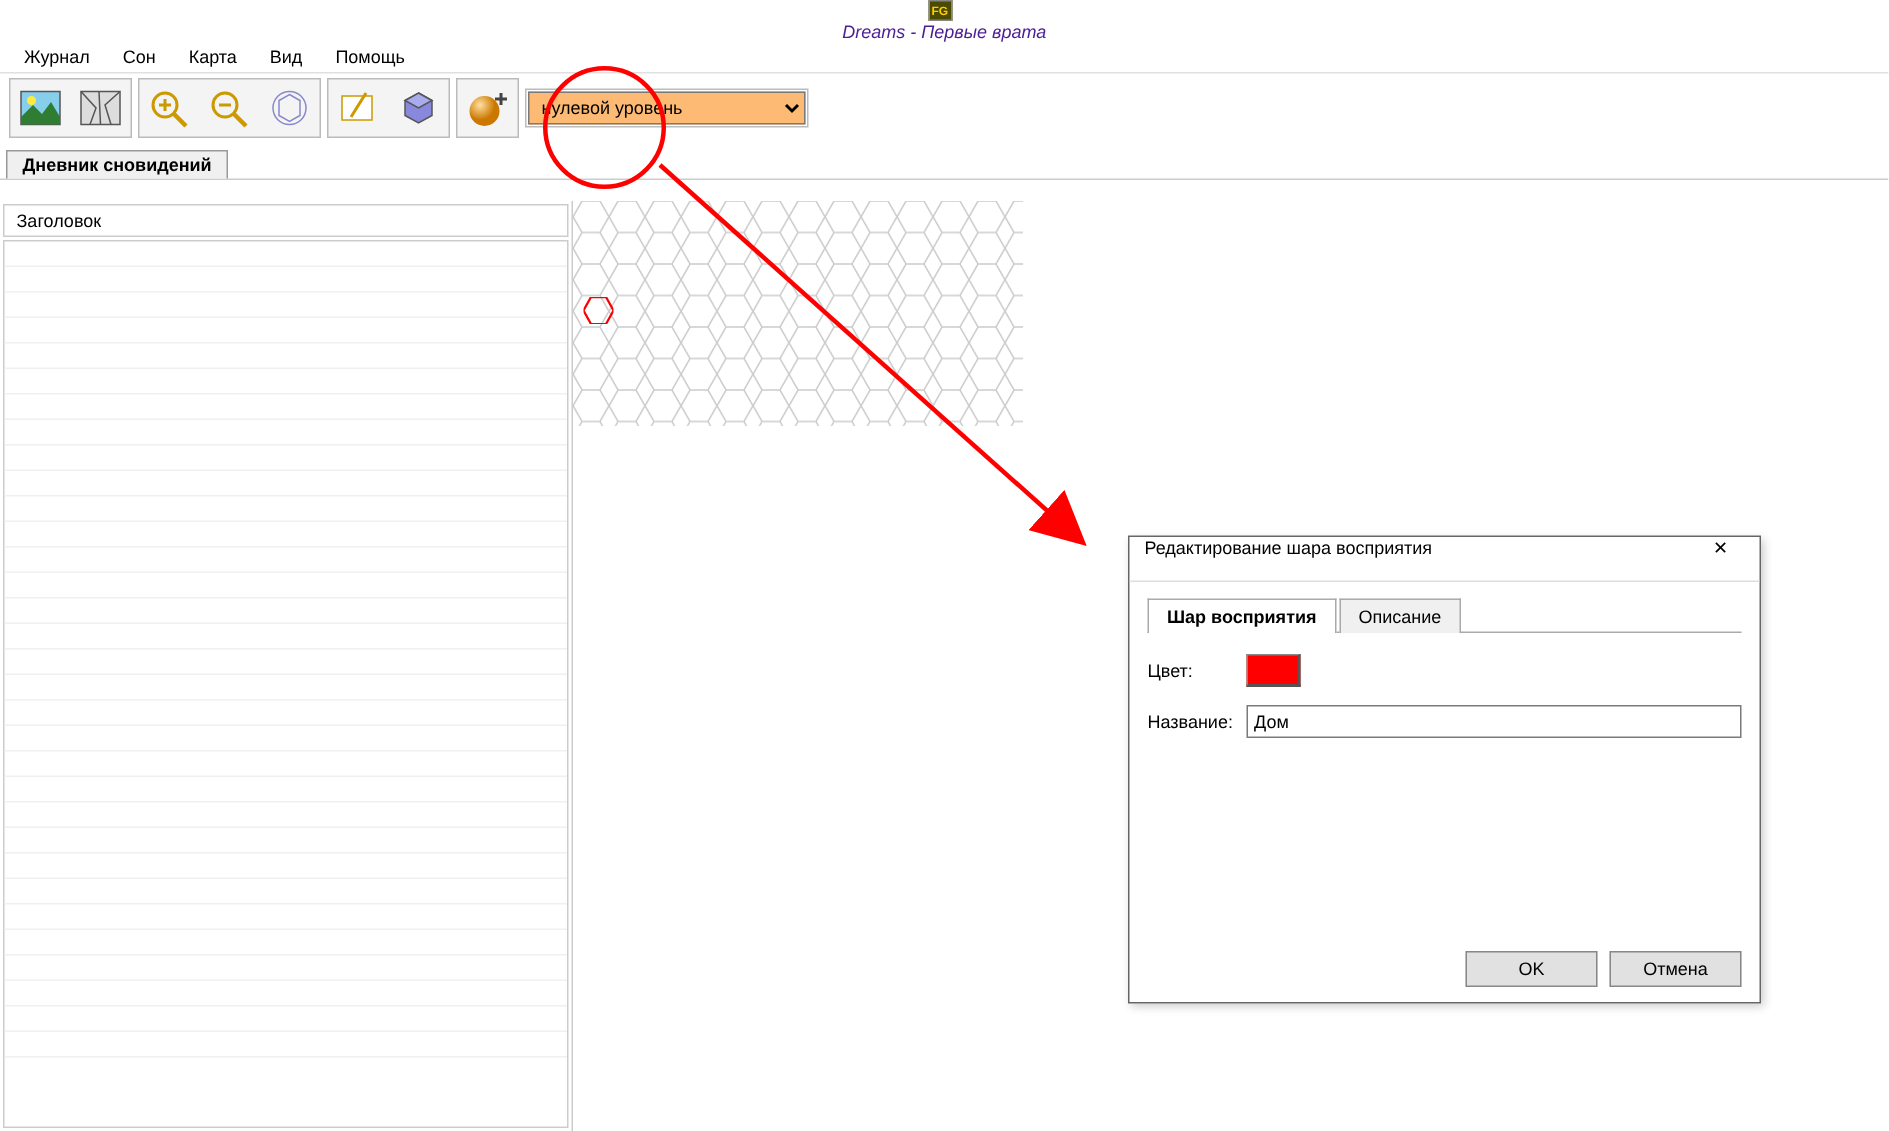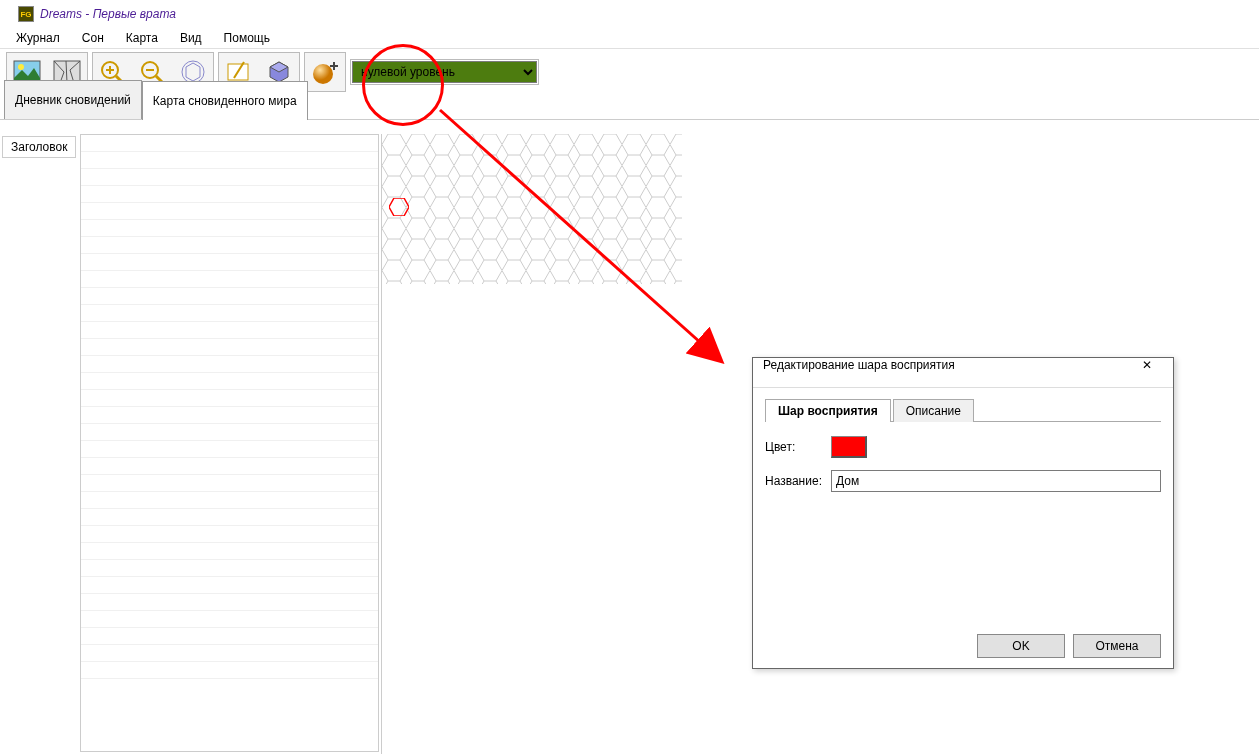--- a/index.html
+++ b/index.html
@@ -1,41 +1,41 @@
 <!DOCTYPE html>
 <html><head>
 <meta charset="utf-8">
 <style>
 * { box-sizing: border-box; margin: 0; padding: 0; font-family: "Segoe UI", Tahoma, sans-serif; font-size: 12px; }
 body { width: 1259px; height: 754px; background: #fff; position: relative; overflow: hidden; }
 
 
-.titlebar { height: 28px; display: flex; align-items: center; padding: 0 18px; background: #fff; color: #555; }
+.titlebar { height: 28px; display: flex; align-items: center; padding: 0 4px; background: #fff; color: #555; flex-direction: column; }
 .titlebar .app-icon { width: 16px; height: 16px; background: #4a4a00; border: 1px solid #888; margin-right: 6px; display: flex; align-items: center; justify-content: center; color: #ffcc00; font-size: 8px; font-weight: bold; }
 .titlebar .title-text { color: #4c1d95; font-style: italic; }
 
 
 .menubar { height: 20px; display: flex; align-items: center; padding: 2px 6px; gap: 2px; background: #fff; }
 .menubar .menu-item { padding: 2px 10px; cursor: default; }
 
 
 .toolbar-row { height: 46px; display: flex; align-items: center; padding: 3px 6px; gap: 4px; background: #fff; border-top: 1px solid #e0e0e0; }
 .tb-group { display: flex; gap: 2px; border: 1px solid #bbb; padding: 1px; background: #f4f4f4; }
 .tb-btn { width: 38px; height: 36px; border: 1px solid transparent; display: flex; align-items: center; justify-content: center; cursor: pointer; }
 .dropdown-wrap { border: 1px solid #bbb; padding: 1px; }
-.level-select { width: 185px; height: 22px; border: 1px solid #7a7a7a; background: #4d7c0f; padding: 0 4px; }
+.level-select { width: 185px; height: 22px; border: 1px solid #7a7a7a; background: #fdba74; padding: 0 4px; }
 
 
 .doctabs { height: 26px; display: flex; align-items: flex-end; padding: 0 4px; background: #fff; border-bottom: 1px solid #ccc; }
-.doctab { padding: 12px 10px; border: 1px solid #999; border-bottom: none; background: #f0f0f0; margin-right: 0; cursor: pointer; }
+.doctab { padding: 2px 10px; border: 1px solid #999; border-bottom: none; background: #f0f0f0; margin-right: 12px; cursor: pointer; font-weight: bold; }
 .doctab.active { background: #fff; position: relative; top: 1px; }
 
 
 .main { position: absolute; top: 134px; left: 0; right: 0; bottom: 0; display: flex; }
-.sidebar { width: 382px; border-right: 1px solid #ccc; background: #fff; display: flex; flex-direction: row; }
+.sidebar { width: 382px; border-right: 1px solid #ccc; background: #fff; display: flex; flex-direction: column; }
 .list-header { height: 22px; border: 1px solid #ccc; margin: 2px; padding: 2px 8px; background: #fff; display: flex; align-items: center; }
 .list-body { flex: 1; border: 1px solid #ccc; margin: 0 2px 2px 2px; background: #fff; }
 .list-row { height: 17px; border-bottom: 1px solid #f0f0f0; }
 
 .canvas { flex: 1; position: relative; background: #fff; }
 .hex-bg { position: absolute; inset: 0; }
 
 
 .anno-circle { position: absolute; left: 362px; top: 44px; width: 82px; height: 82px; border: 3px solid red; border-radius: 50%; pointer-events: none; }
 .anno-arrow { position: absolute; left: 390px; top: 90px; pointer-events: none; }
@@ -144,21 +144,20 @@
   </div>
   <div class="dropdown-wrap">
     <select class="level-select">
       <option>нулевой уровень</option>
     </select>
   </div>
 </div>
 
 <div class="doctabs">
   <div class="doctab">Дневник сновидений</div>
-  <div class="doctab active">Карта сновиденного мира</div>
 </div>
 
 <div class="main">
   <div class="sidebar">
     <div class="list-header">Заголовок</div>
     <div class="list-body">
       <div class="list-row"></div>
         <div class="list-row"></div>
         <div class="list-row"></div>
         <div class="list-row"></div>

